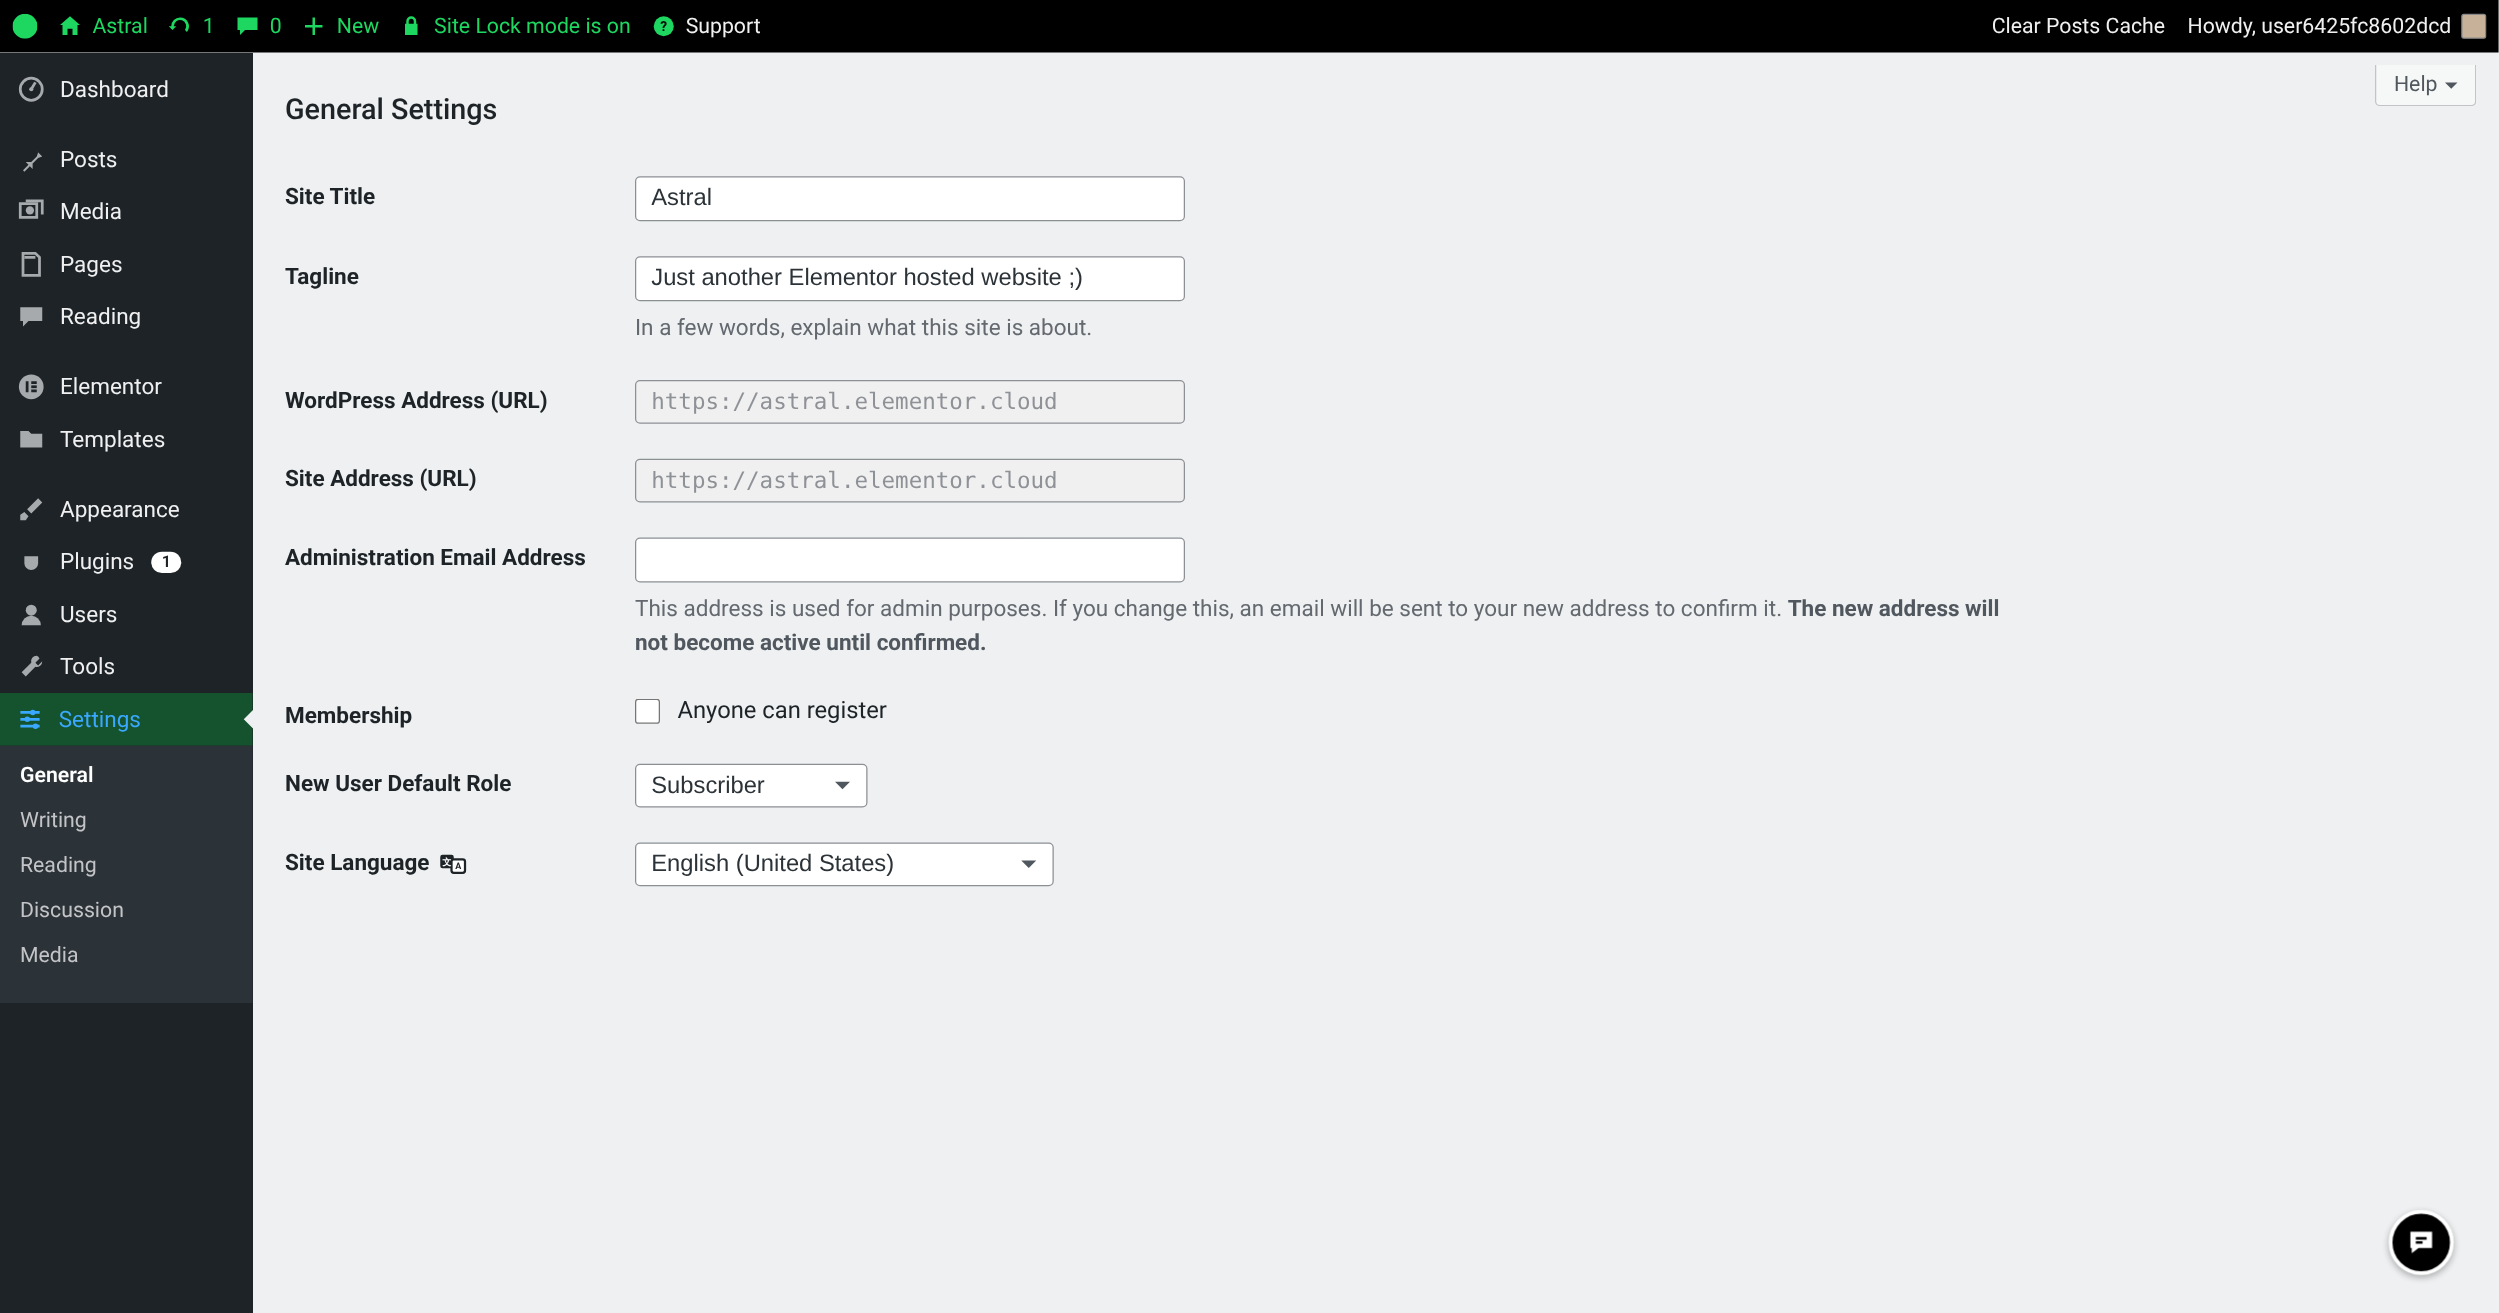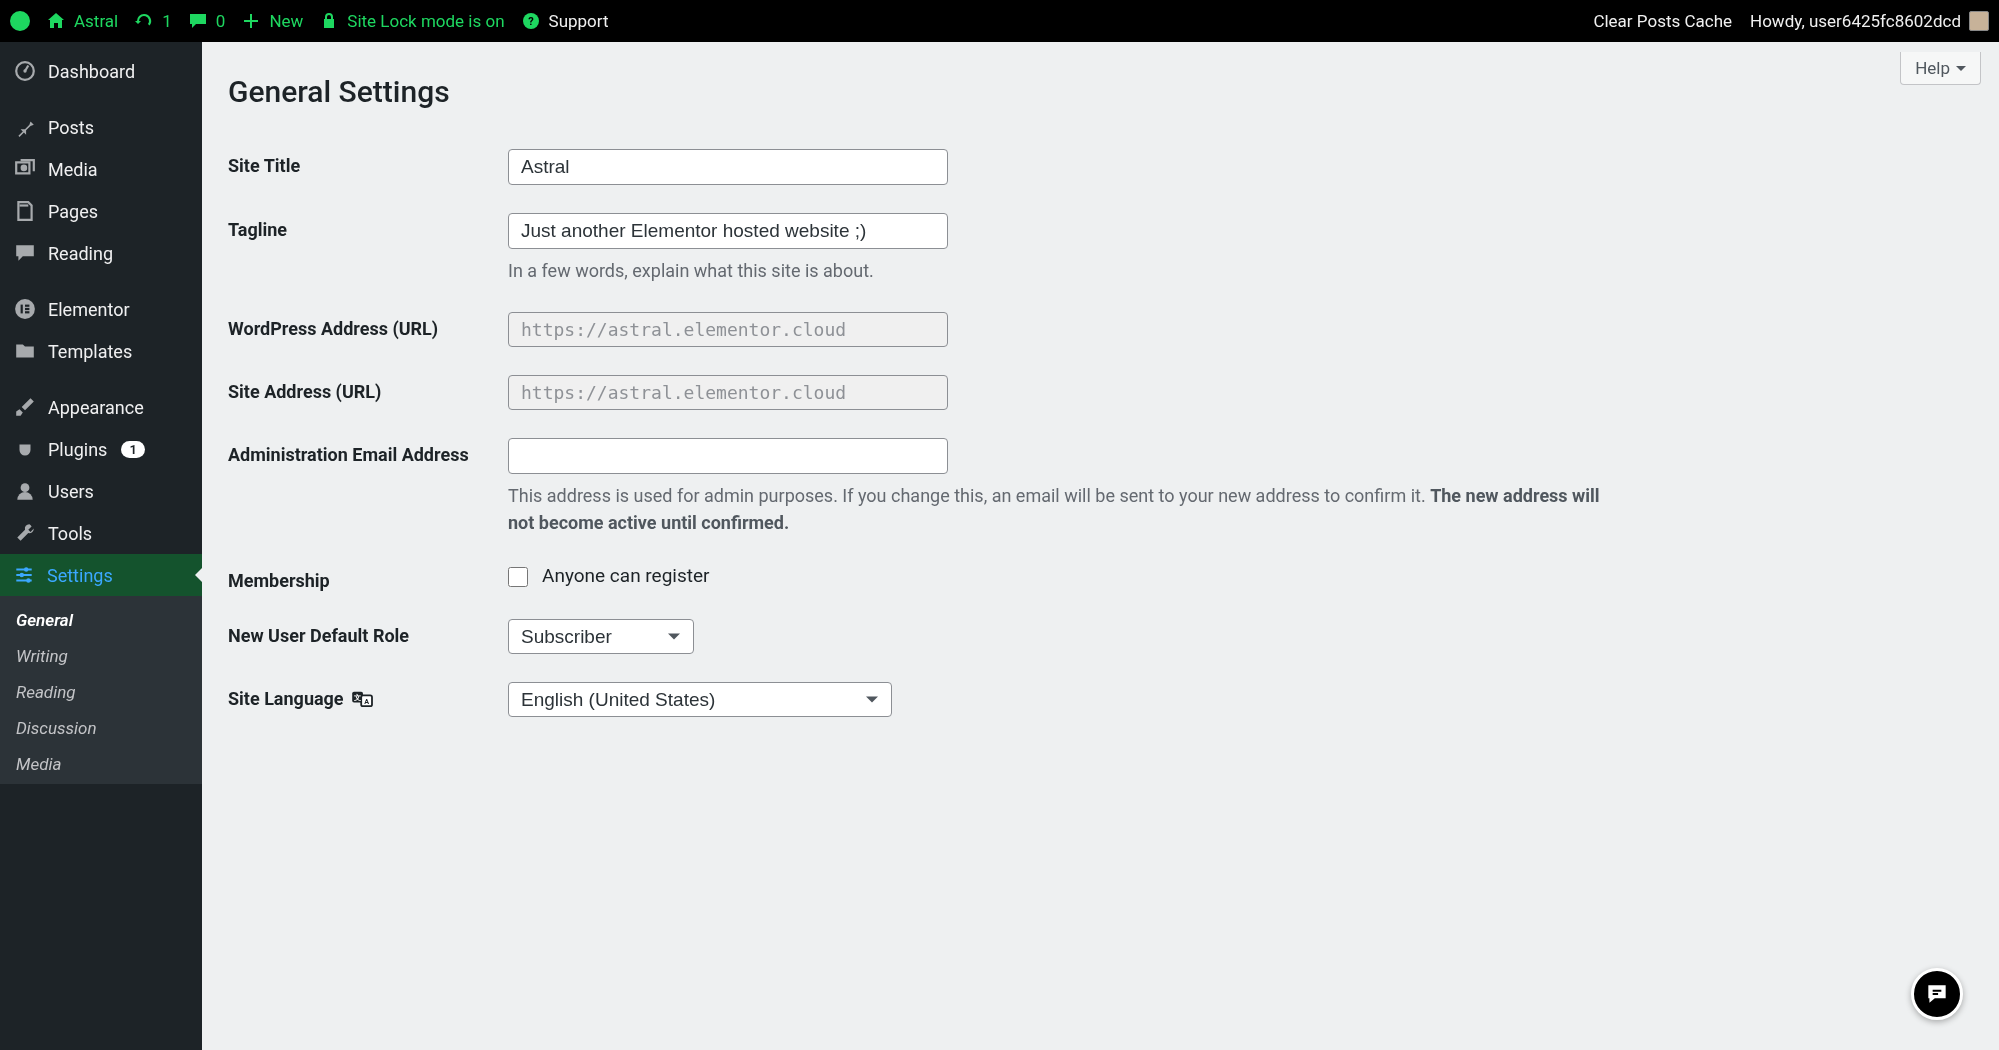--- a/index.html
+++ b/index.html
@@ -23,41 +23,41 @@
   .menu-item { display: flex; align-items: center; gap: 12px; padding: 10px 14px; color: #f0f0f1; cursor: pointer; position: relative; }
   .menu-item svg { width: 22px; height: 22px; fill: #a7aaad; flex-shrink: 0; }
   .menu-item.current-open { background: #14532d; color: #3ba8ff; padding-left: 13px; }
   .menu-item.current-open svg { fill: #3ba8ff; }
   .menu-item.current-open::after {
     content: ""; position: absolute; right: -1px; top: 50%; transform: translateY(-50%);
     border: 8px solid transparent; border-right-color: #eef0f1;
   }
   .menu-sep { height: 14px; }
   .menu-badge { background: #fff; color: #1d2327; border-radius: 10px; font-size: 13px; padding: 1px 8px; font-weight: 600; margin-left: 2px; }
-  .submenu { background: #2c3338; padding: 6px 0 2px; font-style: italic; }
+  .submenu { background: #2c3338; padding: 6px 0 20px; }
   .submenu-item { padding: 8px 16px 8px 16px; color: #c3c4c7; cursor: pointer; font-size: 17px; }
   .submenu-item.current { color: #fff; font-weight: 600; }
 
   
   .content { flex: 1; position: relative; overflow-y: auto; padding: 14px 26px 40px; }
   .help-tab { position: absolute; top: 10px; right: 18px; background: #f6f7f7; border: 1px solid #c3c4c7; border-top: none; border-radius: 0 0 4px 4px; padding: 6px 14px; font-size: 17px; cursor: pointer; display: flex; align-items: center; gap: 6px; color: #50575e; }
-  h1.page-title { font-size: 30px; font-weight: 500; color: #1d2327; margin: 18px 0 26px; }
+  h1.page-title { font-size: 23px; font-weight: 500; color: #1d2327; margin: 18px 0 26px; }
 
   .form-row { display: flex; align-items: flex-start; padding: 14px 0; }
   .form-label { width: 280px; font-weight: 700; color: #1d2327; font-size: 18px; padding-top: 6px; display:flex; align-items:center; gap:8px;}
   .form-field { flex: 1; max-width: 1100px; }
   .form-field input[type=text], .form-field select {
     width: 440px; padding: 6px 12px; font-size: 19px; border: 1px solid #8c8f94; border-radius: 4px; background: #fff; color: #2c3338;
   }
   .form-field input[disabled] { background: #f0f0f0; color: #8e9196; font-family: Menlo, Consolas, monospace; font-size: 18px; }
   .form-field select { appearance:none; background-image: none; position: relative; }
   .select-wrap { position: relative; display:inline-block; }
   .select-wrap::after { content:""; position:absolute; right:14px; top:50%; transform:translateY(-30%); border:6px solid transparent; border-top-color:#50575e; pointer-events:none;}
   .select-wrap.small select { width: 186px; }
-  .select-wrap.wide select { width: 384px; }
+  .select-wrap.wide select { width: 335px; }
   .desc { color: #646970; font-size: 18px; margin-top: 8px; line-height: 1.5; }
   .desc b { color: #50575e; font-weight: 700; }
   .checkbox-row { display:flex; align-items:flex-end; gap:14px; font-size:19px; color:#1d2327; }
   .checkbox-row input[type=checkbox]{ width:20px; height:20px; border:1px solid #8c8f94; border-radius:4px; }
 
   .translate-icon { width:22px; height:18px; fill:#1d2327; }
 
   
   .chat-btn { position: fixed; right: 36px; bottom: 30px; width: 52px; height: 52px; background: #000; border-radius: 50%; display:flex; align-items:center; justify-content:center; cursor:pointer; border:3px solid #fff; box-shadow:0 2px 6px rgba(0,0,0,.3);}
   .chat-btn svg { width:26px; height:26px; fill:#fff; }

